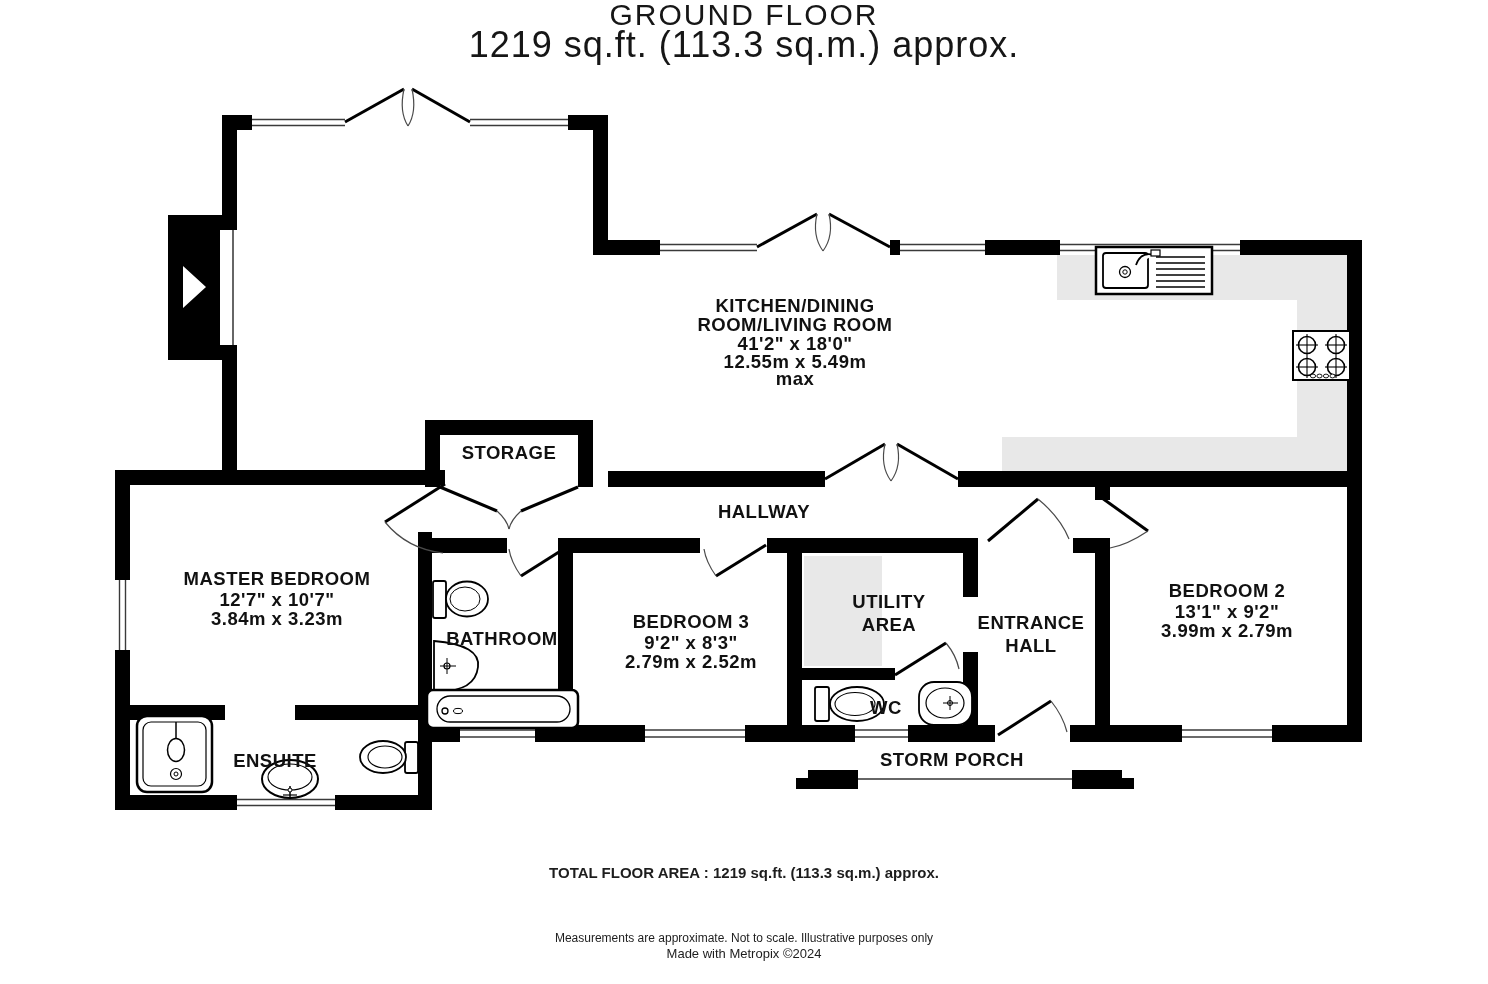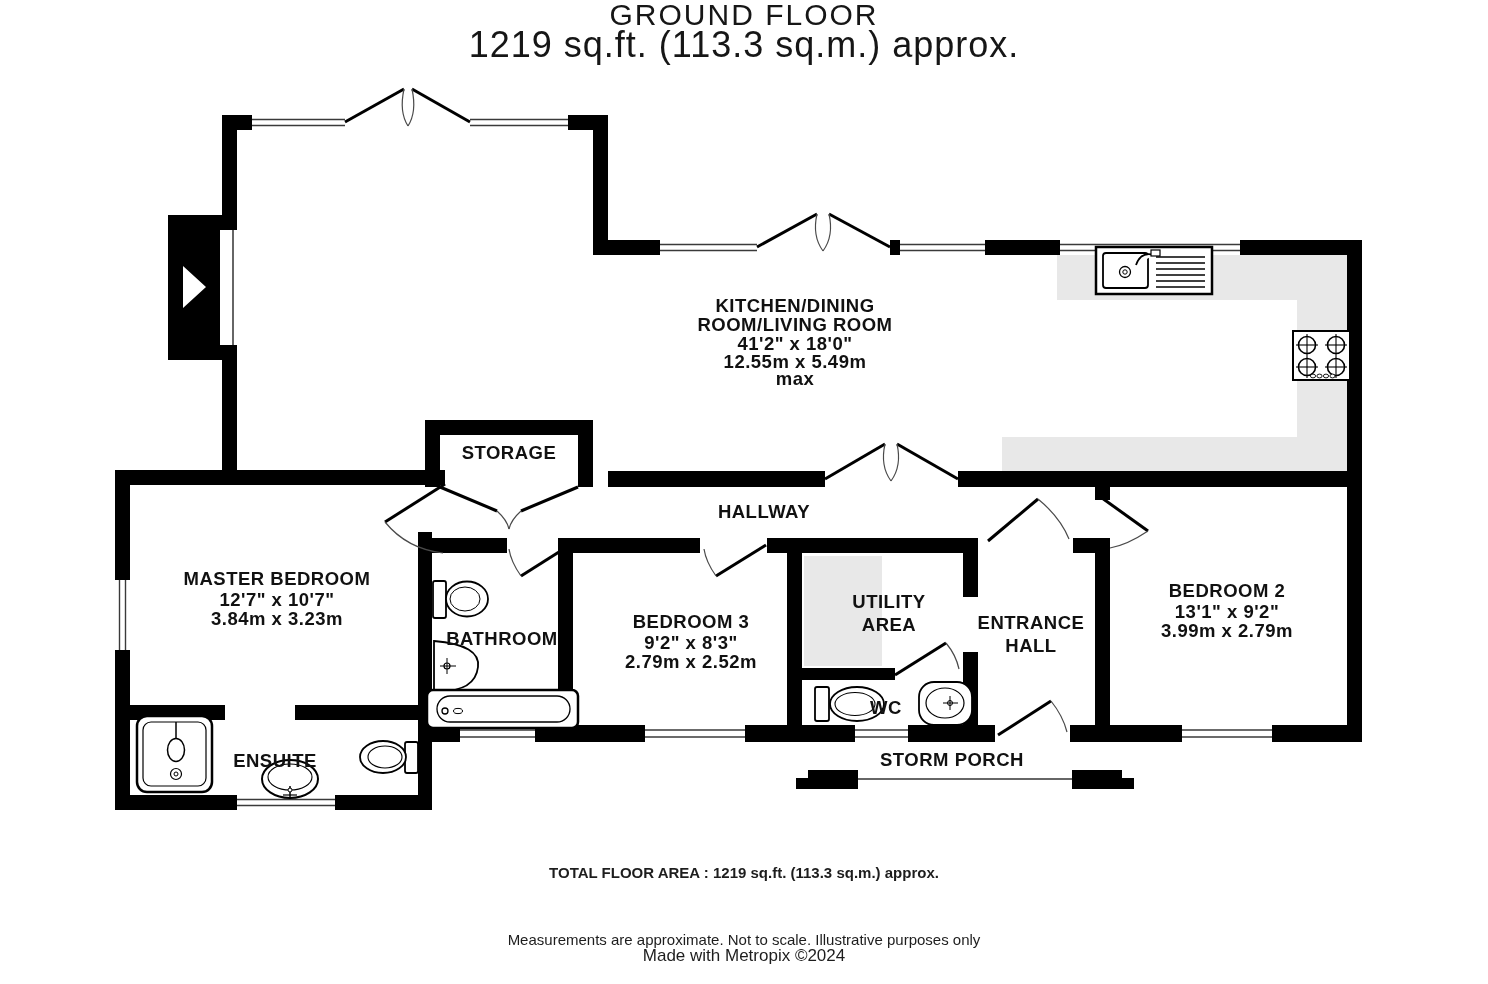--- a/index.html
+++ b/index.html
@@ -3,22 +3,22 @@
 <meta charset="utf-8">
 <style>
   html,body{margin:0;padding:0;background:#ffffff;}
   #plan{position:relative;width:1488px;height:984px;background:#fff;overflow:hidden;
         font-family:"Liberation Sans",sans-serif;}
   .hdr{position:absolute;top:0;left:0;width:100%;text-align:center;color:#161616;}
   .hdr .t1{font-size:30px;letter-spacing:2px;line-height:30px;}
   .hdr .t2{font-size:36px;letter-spacing:1px;line-height:30px;}
   .ftr{position:absolute;left:0;width:100%;text-align:center;color:#1d1d1d;}
   .ftr1{top:864px;font-size:15px;font-weight:bold;}
-  .ftr2{top:931px;font-size:15px;}
-  .ftr3{top:946px;font-size:17px;}
+  .ftr2{top:931px;font-size:12px;}
+  .ftr3{top:946px;font-size:13px;}
   svg{position:absolute;top:0;left:0;}
   .wall{fill:#000;}
   .winbox{fill:#fff;}
   .winline{stroke:#3a3a3a;stroke-width:1.4;}
   .opening{fill:#fff;}
   .leaf{stroke:#000;stroke-width:3;fill:none;stroke-linecap:butt;}
   .arc{stroke:#4a4a4a;stroke-width:1.2;fill:none;}
   .fx{fill:#fff;stroke:#000;}
   .room-label{font-family:"Liberation Sans",sans-serif;font-weight:bold;font-size:18.5px;
               fill:#111;letter-spacing:.5px;text-anchor:middle;}

